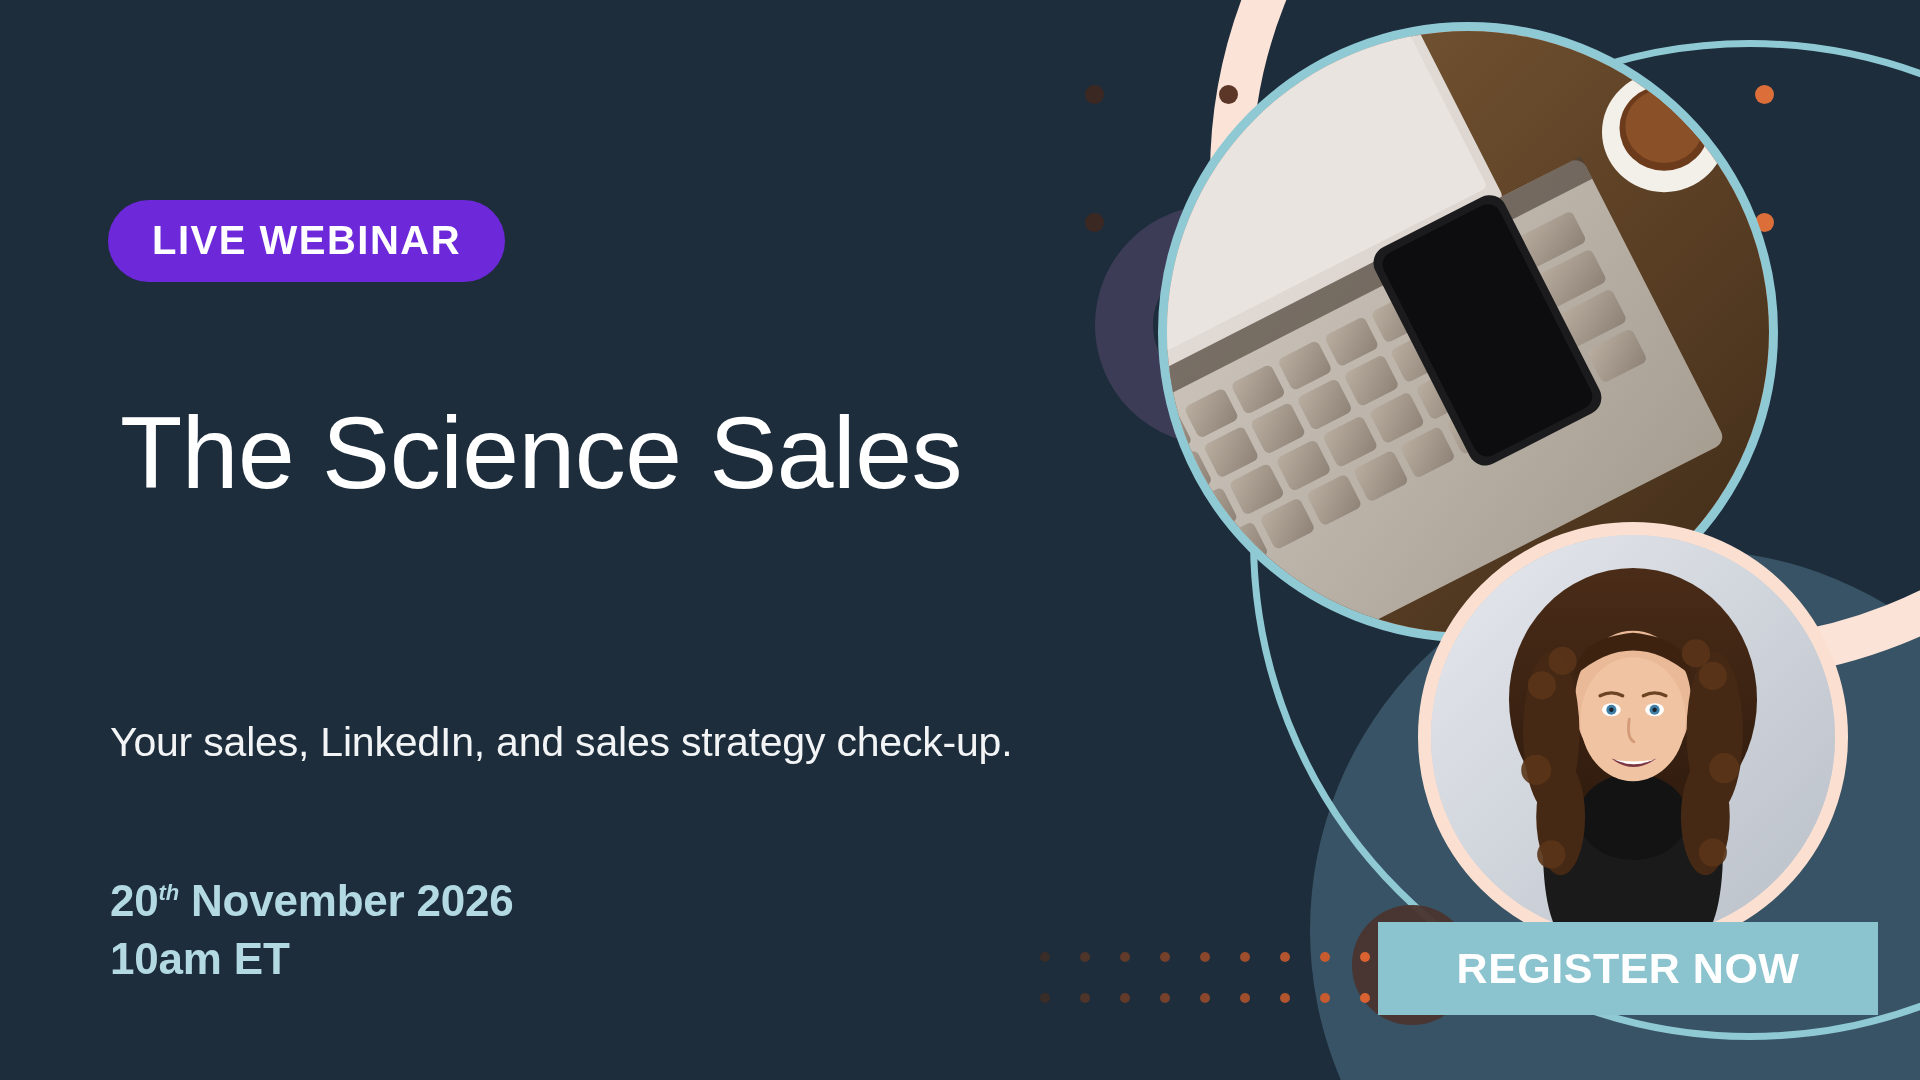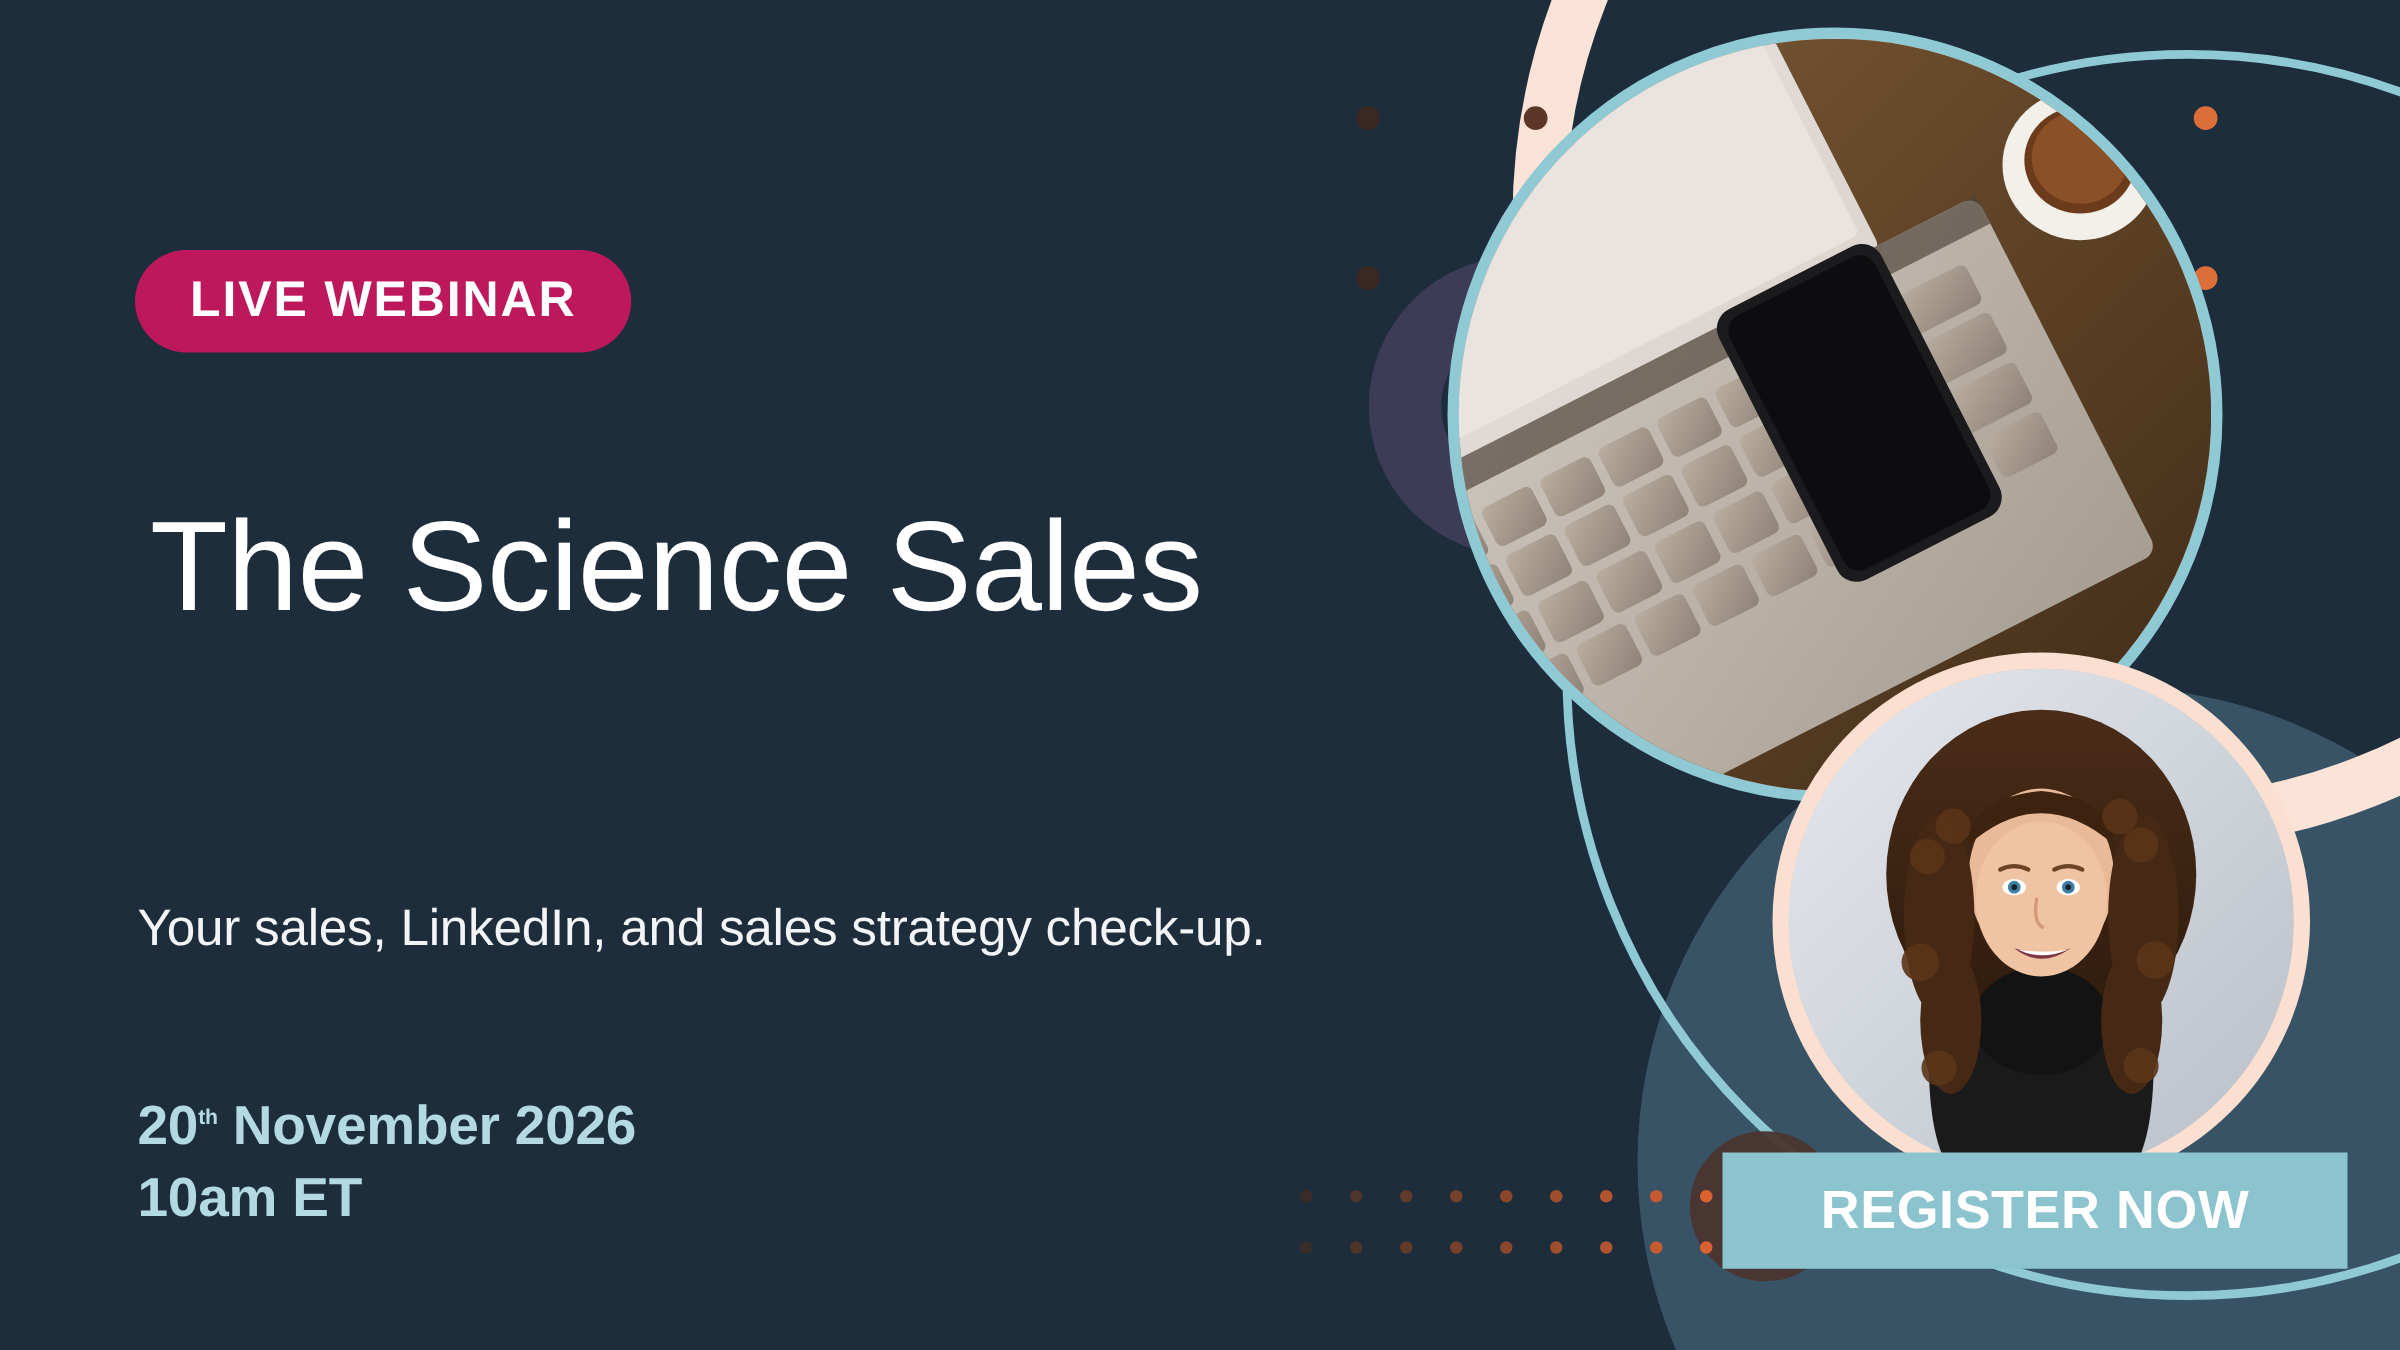--- a/index.html
+++ b/index.html
@@ -117,21 +117,21 @@
   .logo{
     position:absolute; left:0; top:62px;
     font-size:70px; font-weight:700; letter-spacing:-1px;
     line-height:1;
   }
   .logo .sci{ color:#f36f36; }
   .logo .leads{ color:#ffffff; }
 
   .badge{
     position:absolute; left:0; top:200px;
-    background:#be185d;
+    background:#6d28d9;
     border-radius:46px;
     padding:20px 44px 22px 44px;
     color:#ffffff;
     font-size:40px; font-weight:700;
     letter-spacing:1.5px;
     line-height:1;
     display:inline-block;
   }
 
   .headline{
@@ -154,21 +154,21 @@
   }
 
   .datetime{
     position:absolute; left:2px; top:872px;
     color:#b3d9e2;
     font-size:44px;
     font-weight:700;
     line-height:1.32;
     letter-spacing:-0.2px;
   }
-  .datetime sup{ font-size:17px; vertical-align:super; font-weight:700; }
+  .datetime sup{ font-size:22px; vertical-align:super; font-weight:700;font-style:italic; }
 
   
   .cta{
     position:absolute;
     left:1378px; top:922px;
     width:500px; height:93px;
     background:#8bc3cf;
     display:flex; align-items:center; justify-content:center;
     color:#ffffff;
     font-size:43px; font-weight:700;

